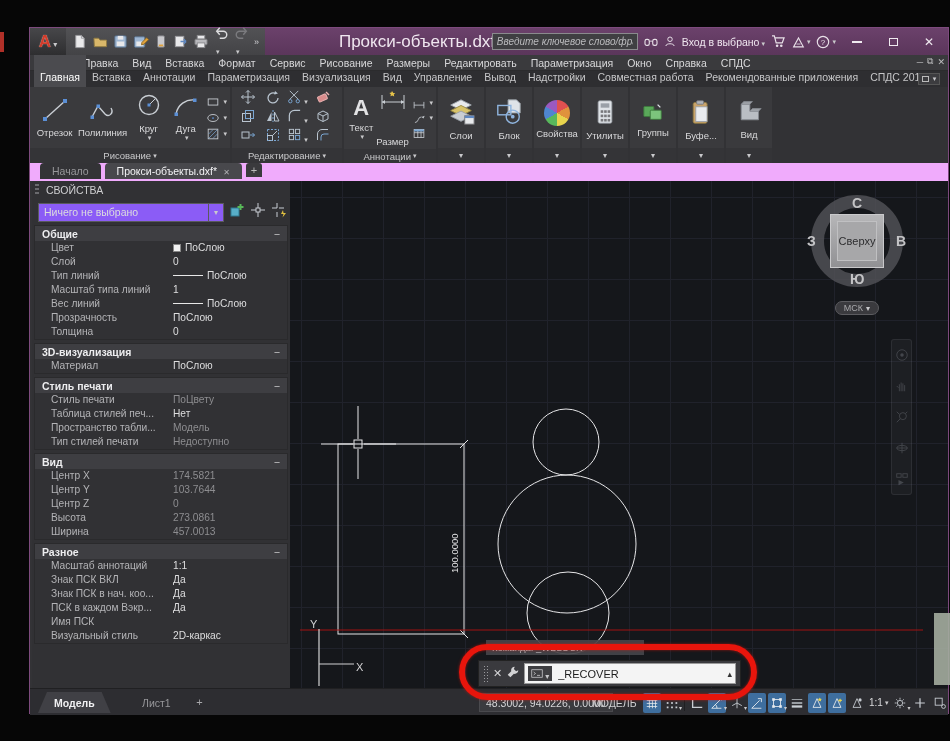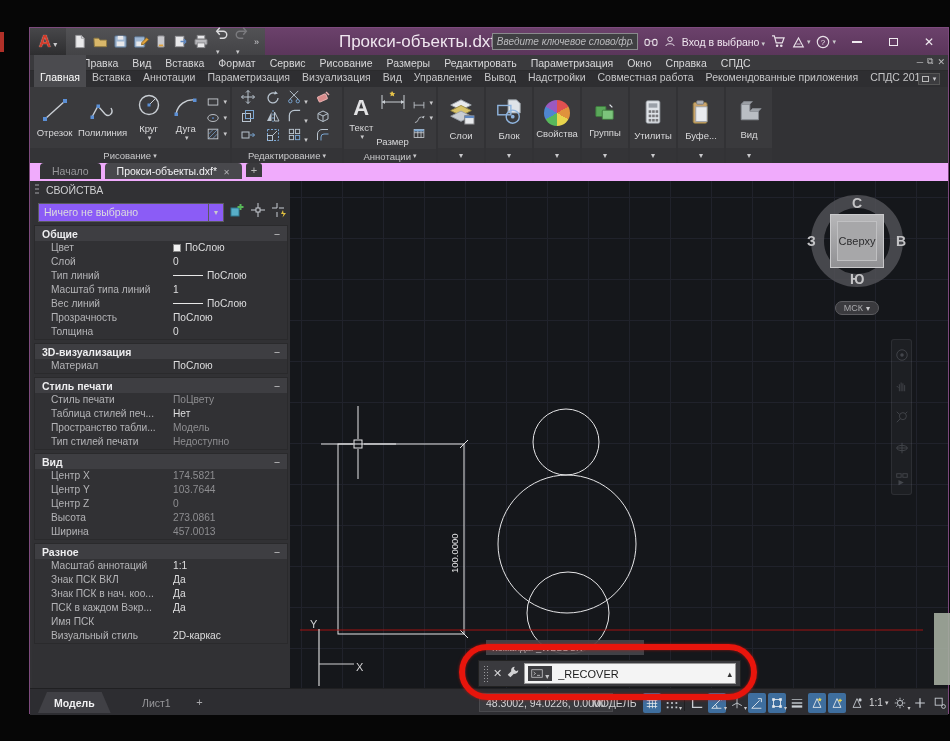--- a/index.html
+++ b/index.html
@@ -478,33 +478,20 @@
             <div class="rbig">
           <span class="wheel"></span>
           <span class="lbl">Свойства</span>
         </div>
           </div>
         <div class="rlabel caret-lone"></div>
       </div>
       <div class="rpanel" style="width:46px;">
         <div class="rbody" style="padding:0;">
             <div class="rbig">
-          <span><svg width="24" height="22" viewBox="0 0 24 24">
-                  <rect x="2" y="6" width="11" height="11" rx="1" fill="#5aa85a" stroke="#3d7a3d"></rect>
-                  <rect x="9" y="10" width="12" height="10" rx="1" fill="#7cc47c" stroke="#3d7a3d"></rect>
-                  <path d="M17 4l3 3" stroke="#dfe3e8" stroke-width="1.4"></path>
-                </svg></span>
-          <span class="lbl">Группы</span>
-        </div>
-          </div>
-        <div class="rlabel caret-lone"></div>
-      </div>
-      <div class="rpanel" style="width:46px;">
-        <div class="rbody" style="padding:0;">
-            <div class="rbig">
           <span><svg width="26" height="28" viewBox="0 0 30 30">
                   <rect x="7" y="2" width="16" height="26" rx="2" fill="#dfe3e8" stroke="#8a8e94"></rect>
                   <rect x="10" y="5" width="10" height="5" fill="#9aa0a8"></rect>
                   <g fill="#77777b">
                     <rect x="10" y="13" width="3" height="3"></rect>
                     <rect x="14" y="13" width="3" height="3"></rect>
                     <rect x="18" y="13" width="3" height="3"></rect>
                     <rect x="10" y="18" width="3" height="3"></rect>
                     <rect x="14" y="18" width="3" height="3"></rect>
                     <rect x="18" y="18" width="3" height="3"></rect>
@@ -514,20 +501,33 @@
                   </g>
                 </svg></span>
           <span class="lbl">Утилиты</span>
         </div>
           </div>
         <div class="rlabel caret-lone"></div>
       </div>
       <div class="rpanel" style="width:46px;">
         <div class="rbody" style="padding:0;">
             <div class="rbig">
+          <span><svg width="24" height="22" viewBox="0 0 24 24">
+                  <rect x="2" y="6" width="11" height="11" rx="1" fill="#5aa85a" stroke="#3d7a3d"></rect>
+                  <rect x="9" y="10" width="12" height="10" rx="1" fill="#7cc47c" stroke="#3d7a3d"></rect>
+                  <path d="M17 4l3 3" stroke="#dfe3e8" stroke-width="1.4"></path>
+                </svg></span>
+          <span class="lbl">Группы</span>
+        </div>
+          </div>
+        <div class="rlabel caret-lone"></div>
+      </div>
+      <div class="rpanel" style="width:46px;">
+        <div class="rbody" style="padding:0;">
+            <div class="rbig">
           <span><svg width="26" height="28" viewBox="0 0 30 30">
                   <rect x="6" y="4" width="16" height="24" rx="2" fill="#c9a36a" stroke="#8f7a42"></rect>
                   <rect x="10" y="2" width="8" height="4" rx="1" fill="#b0b4ba" stroke="#77777b"></rect>
                   <rect x="9" y="9" width="13" height="17" fill="#e9ebee" stroke="#9aa0a8"></rect>
                 </svg></span>
           <span class="lbl">Буфе...</span>
         </div>
           </div>
         <div class="rlabel caret-lone"></div>
       </div>

